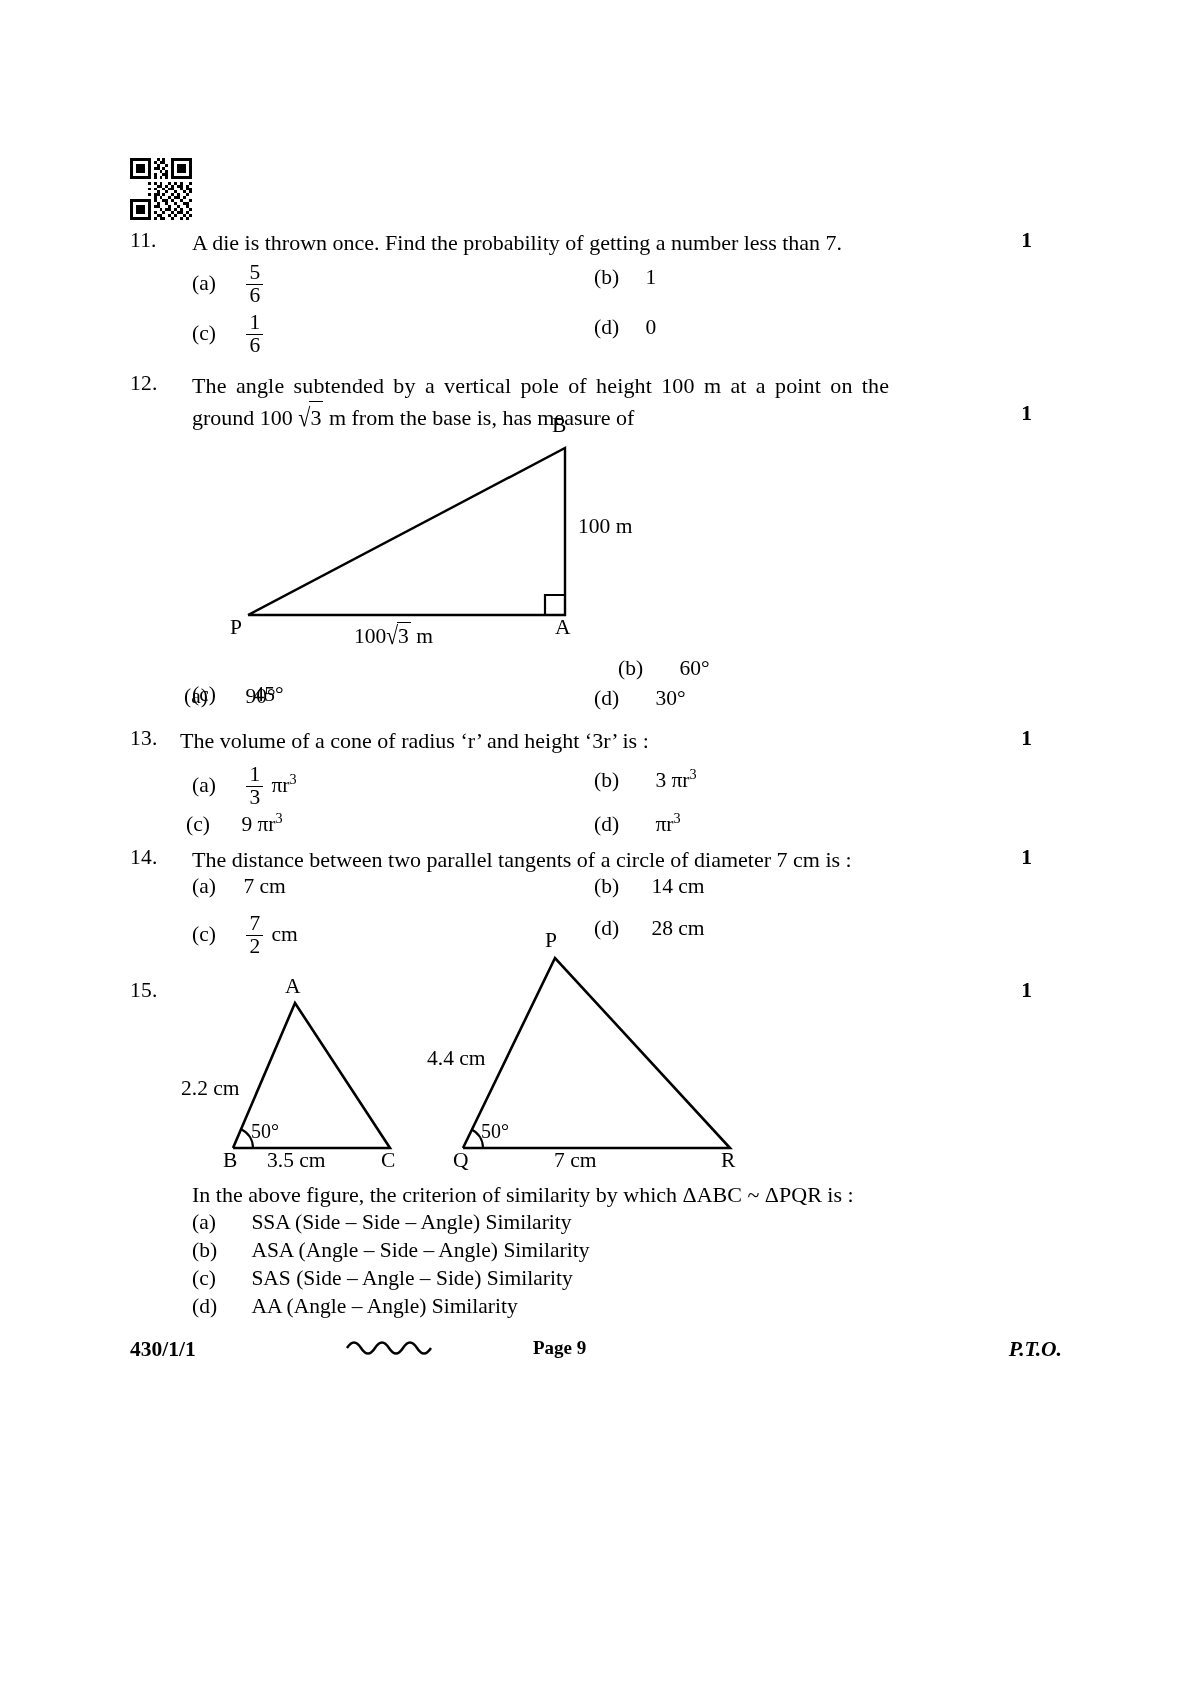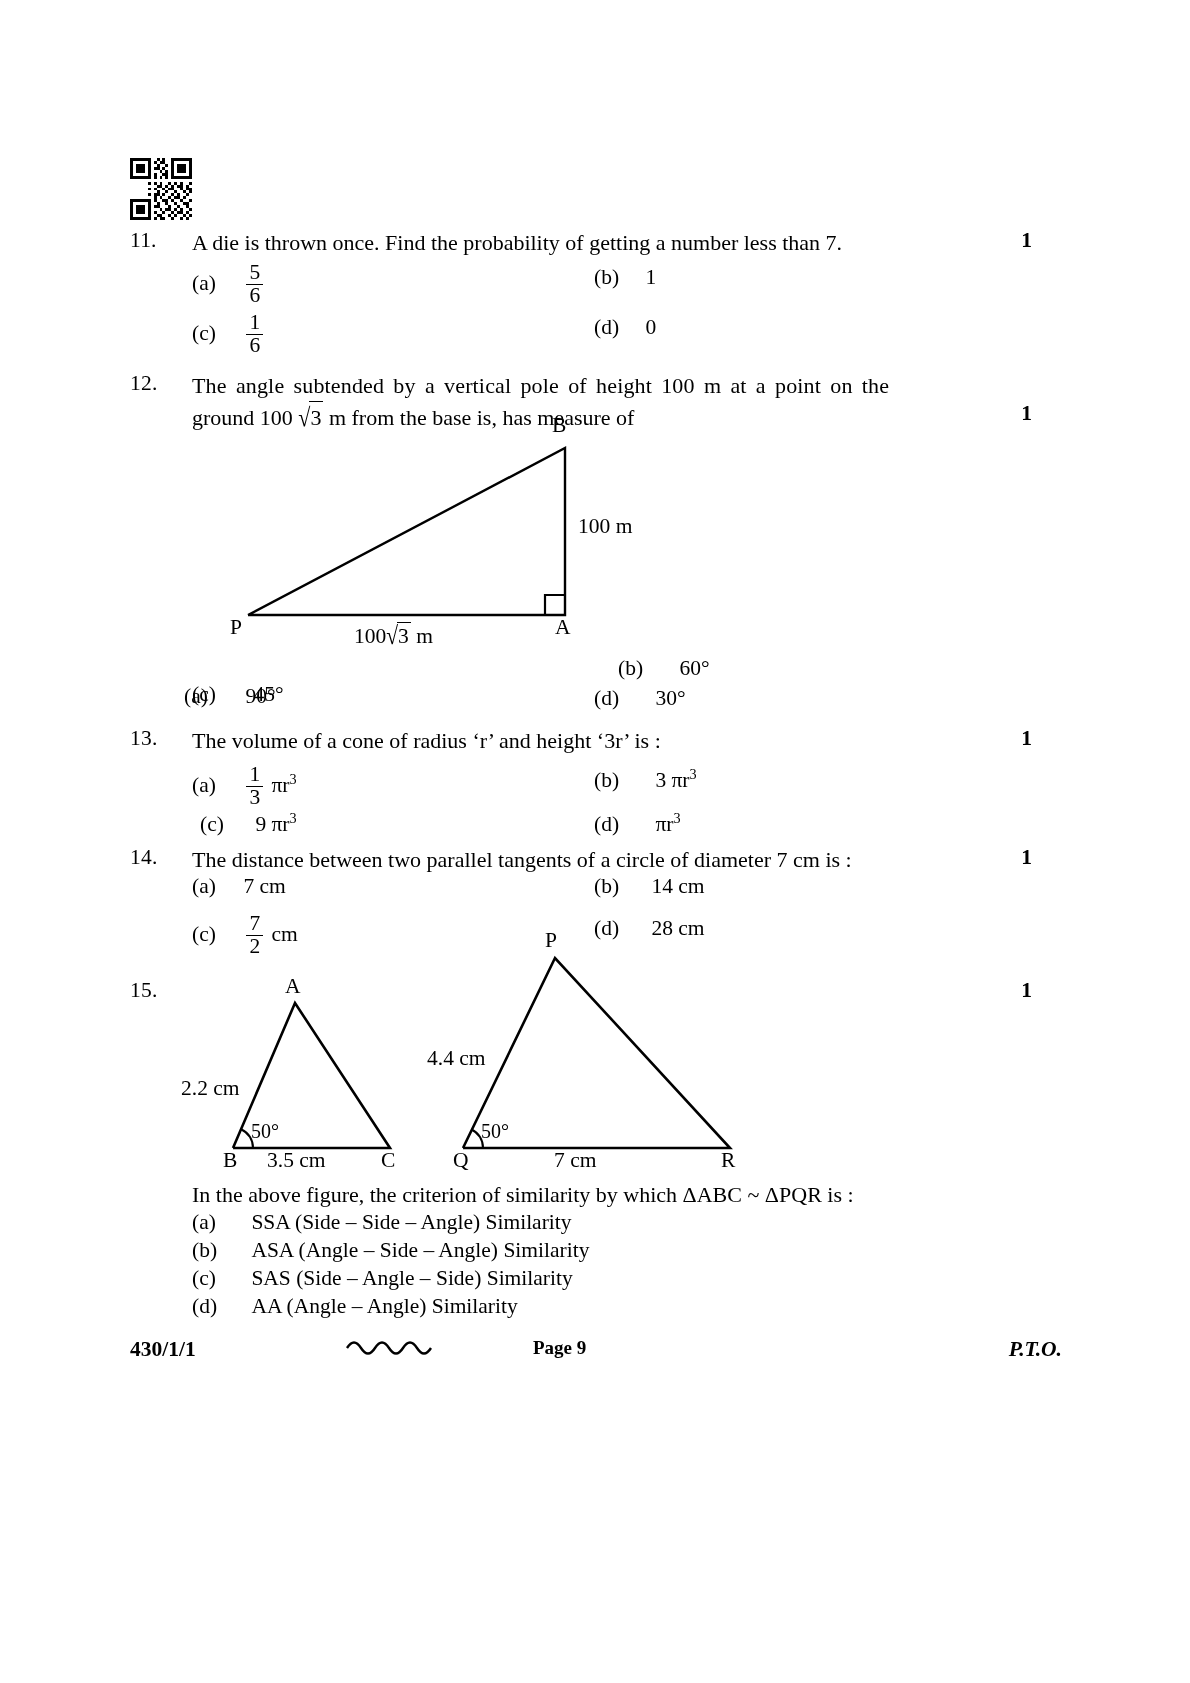--- a/index.html
+++ b/index.html
@@ -307,36 +307,36 @@
   <div class="opt" style="left:192px; top:682px;">
     <span class="lbl">(c)</span>
     <span style="margin-left:10px">45°</span>
   </div>
   <div class="opt" style="left:594px; top:686px;">
     <span class="lbl">(d)</span>
     <span style="margin-left:10px">30°</span>
   </div>
 
   <div class="qnum" style="left:130px; top:726px;">13.</div>
-  <div class="qtext" style="left:192px; top:726px; width:790px;">The volume of a cone of radius ‘r’ and height ‘3r’ is :</div>
+  <div class="qtext" style="left:180px; top:726px; width:790px;">The volume of a cone of radius ‘r’ and height ‘3r’ is :</div>
   <div class="marks" style="top:726px;">1</div>
 
   <div class="opt" style="left:192px; top:764px;">
     <span class="lbl">(a)</span>
     <span class="frac">
       <span class="num">1</span>
       <span class="den">3</span>
     </span>
     <span><span>πr</span><sup class="ex">3</sup></span>
   </div>
   <div class="opt" style="left:594px; top:768px;">
     <span class="lbl">(b)</span>
     <span style="margin-left:10px"><span>3 πr</span><sup class="ex">3</sup></span>
   </div>
-  <div class="opt" style="left:200px; top:812px;">
+  <div class="opt" style="left:186px; top:812px;">
     <span class="lbl">(c)</span>
     <span style="margin-left:4px"><span>9 πr</span><sup class="ex">3</sup></span>
   </div>
   <div class="opt" style="left:594px; top:812px;">
     <span class="lbl">(d)</span>
     <span style="margin-left:10px"><span>πr</span><sup class="ex">3</sup></span>
   </div>
 
   <div class="qnum" style="left:130px; top:845px;">14.</div>
   <div class="qtext" style="left:192px; top:845px; width:800px;">The distance between two parallel tangents of a circle of diameter 7 cm is :</div>

